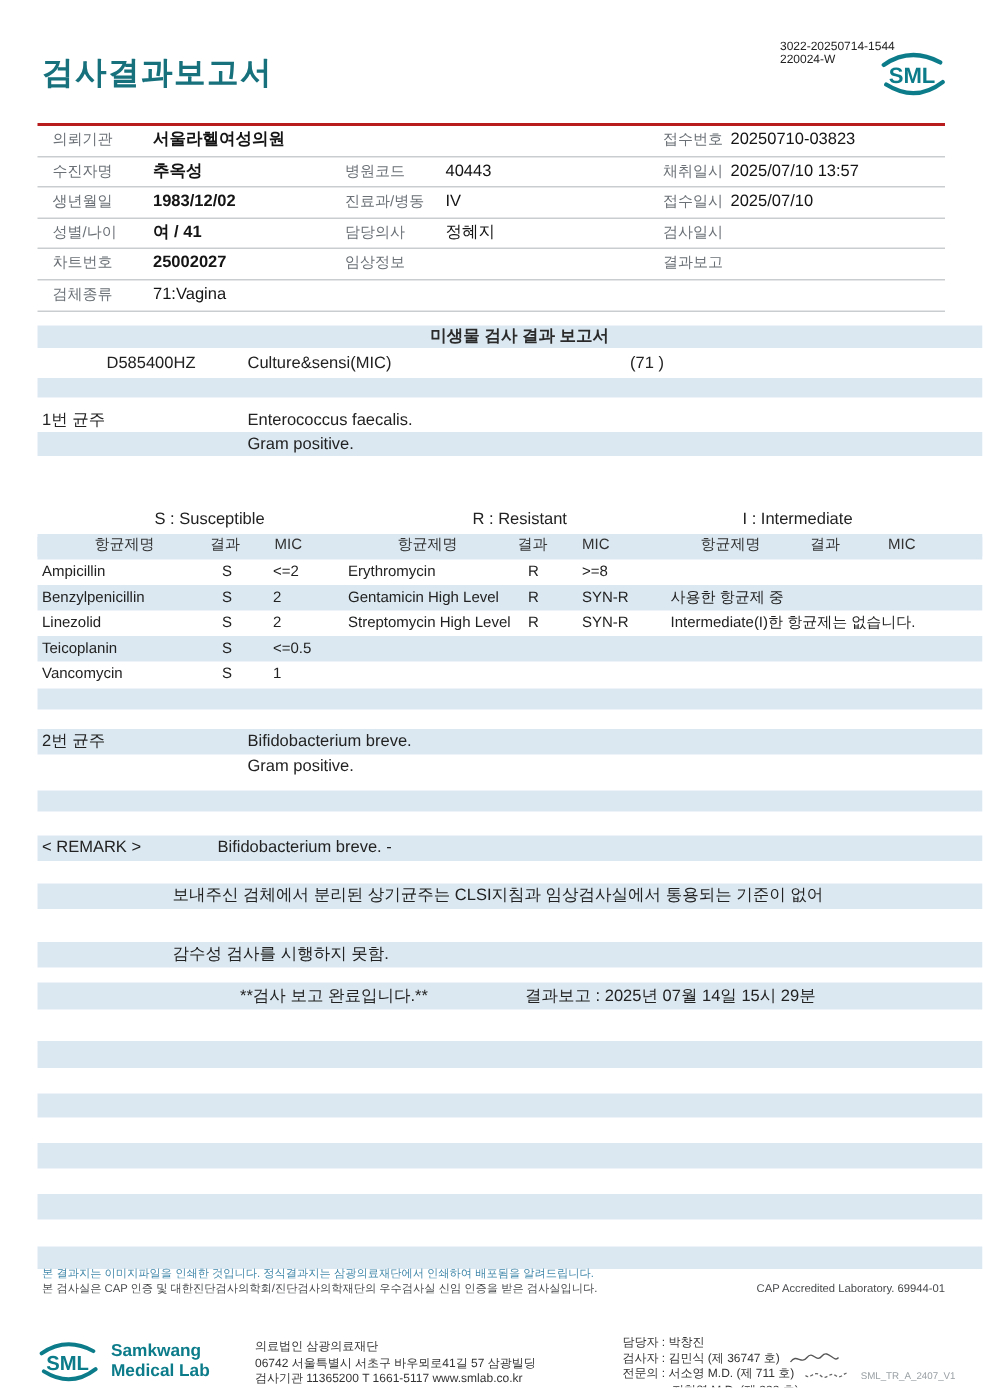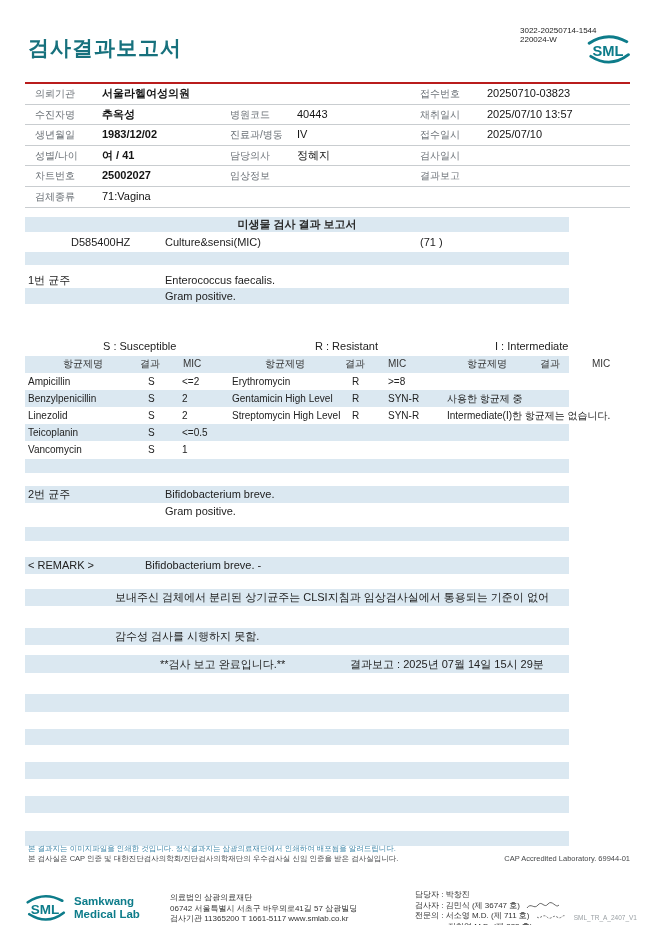--- a/index.html
+++ b/index.html
@@ -12,24 +12,24 @@
   .logo-top{position:absolute;left:583px;top:31px;}
 
   
   .ptable{position:absolute;left:25px;top:82px;width:605px;}
   .p-row{position:relative;height:19.6px;border-bottom:1px solid #c9cdd0;line-height:19.6px;}
   .p-row:first-child{border-top:2px solid #b91c1c;}
   .p-row span{position:absolute;white-space:nowrap;}
   .pl{color:#6a7076;font-size:10px;}
   .pv{color:#141414;font-size:11px;margin-left:12px;}
   .pv.bold{font-weight:bold;}
-  .c1{left:10px;} .v1{left:65px;} .c2{left:205px;} .v2{left:260px;} .c3{left:395px;} .v3{left:450px;}
-
-  
-  .stripe{position:absolute;left:25px;width:544px;}
+  .c1{left:10px;} .v1{left:65px;} .c2{left:205px;} .v2{left:260px;} .c3{left:417px;} .v3{left:450px;}
+
+  
+  .stripe{position:absolute;left:25px;width:619px;padding-left:12px;}
   .blue{background:#dbe8f1;}
   .bar{font-size:11px;font-weight:bold;color:#2a2a2a;text-align:center;}
   .stripe span{position:absolute;white-space:nowrap;font-size:11px;color:#222;}
   .small span{font-size:10px;}
   
   .x-code{left:3px;margin-left:43px;} .x-name{left:140px;} .x-spec{left:395px;}
   .x-strain{left:3px;} .x-org{left:140px;}
   .lg-s{left:78px;} .lg-r{left:290px;} .lg-i{left:470px;}
   .h-d1{left:38px;} .h-r1{left:115px;} .h-m1{left:158px;}
   .h-d2{left:240px;} .h-r2{left:320px;} .h-m2{left:363px;}

